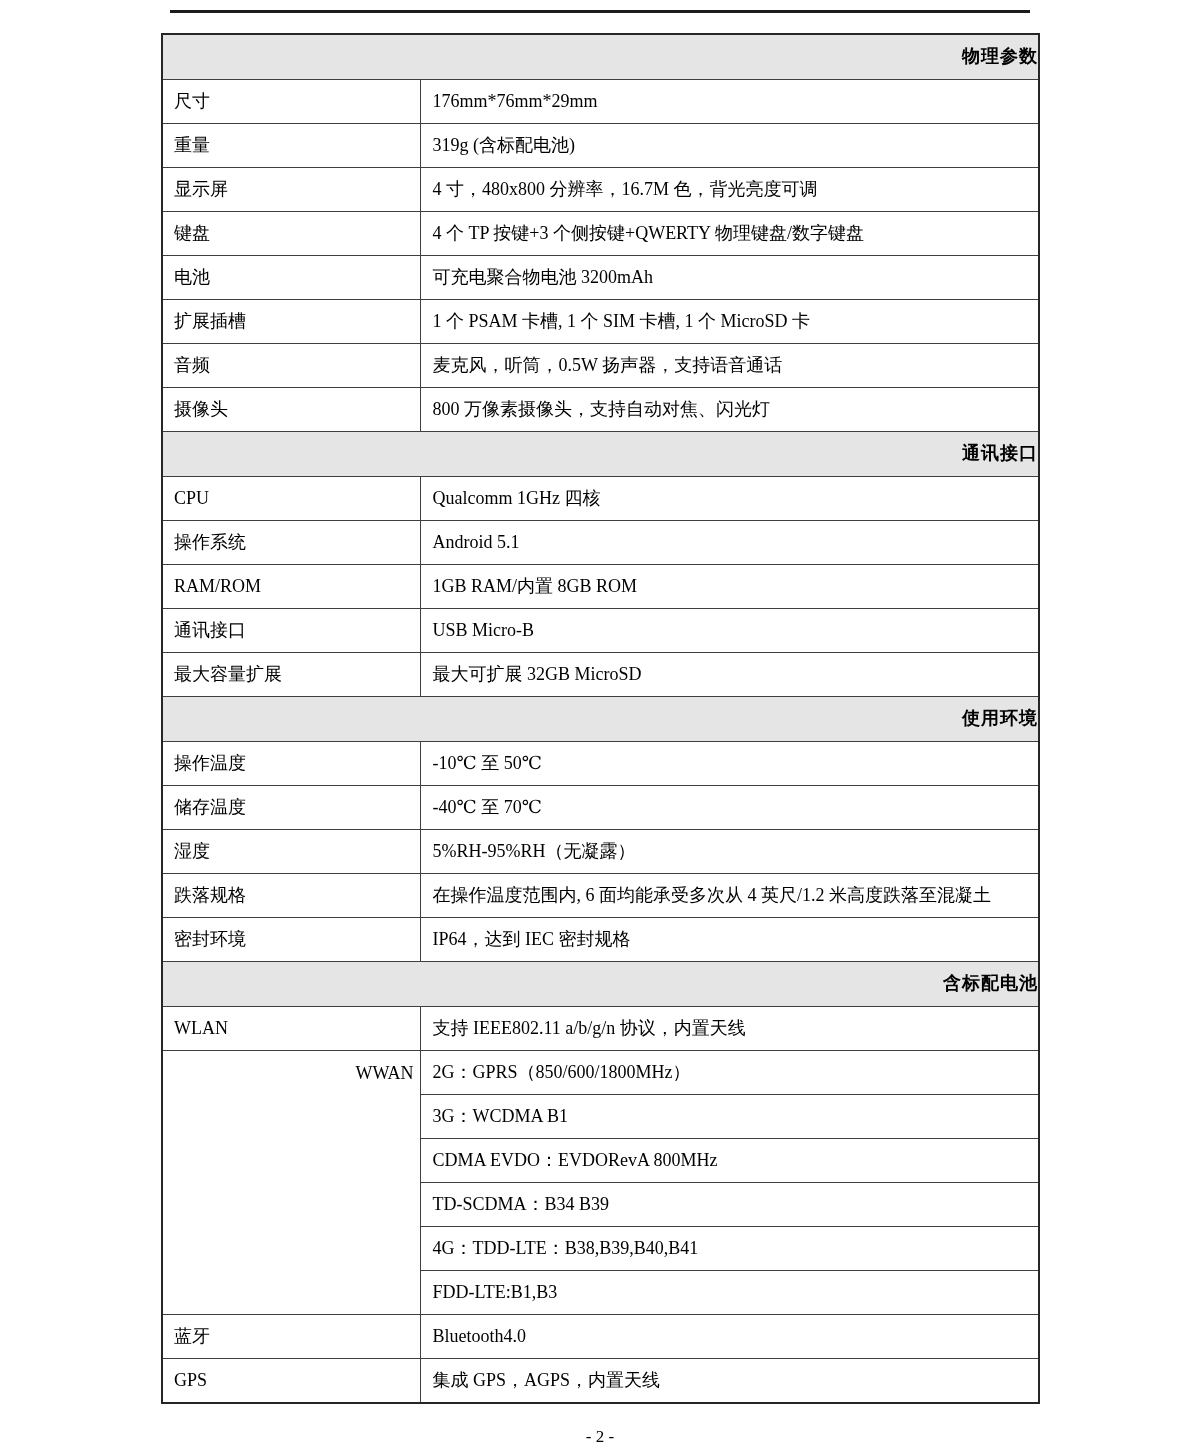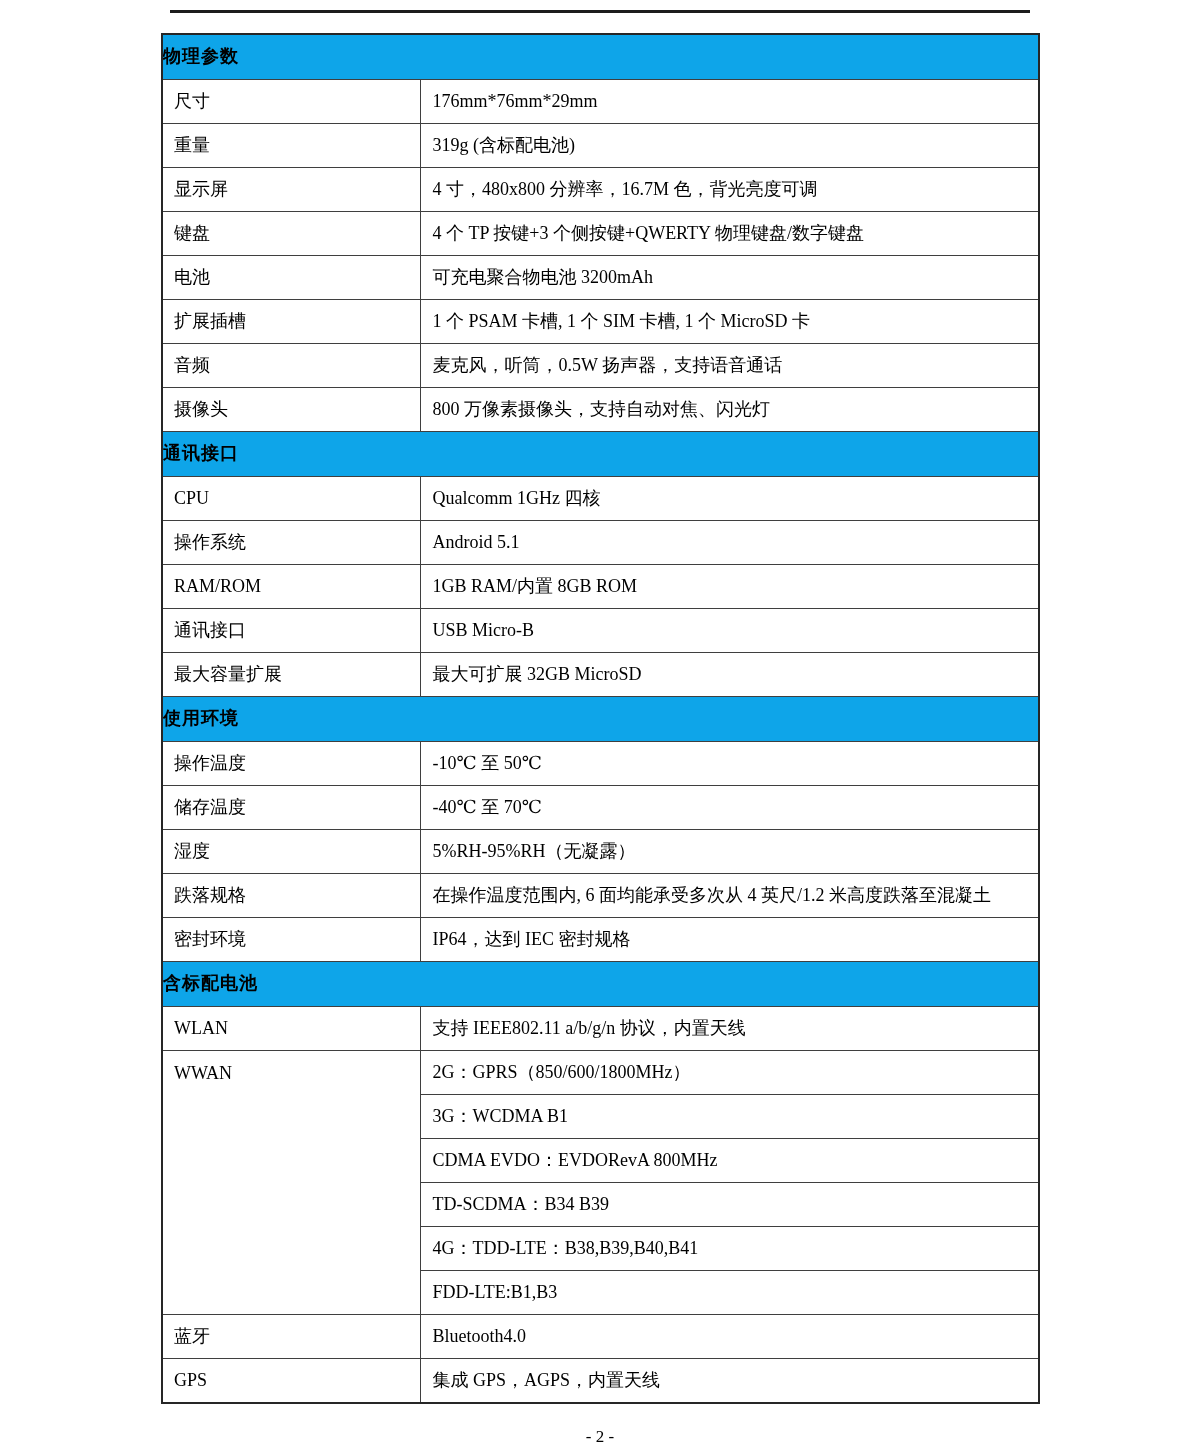--- a/index.html
+++ b/index.html
@@ -41,30 +41,31 @@
   }
   td.label-cell {
     height: 43px;
     vertical-align: middle;
     padding: 0 6px 0 11px;
     margin-top: 17px;
   }
   td.label-cell.merged {
     vertical-align: top;
     padding-top: 12px;
+    text-align: right;
   }
   td.value-cell {
     height: 43px;
     vertical-align: middle;
     padding: 0 18px 0 12px;
   }
   td.section-cell {
     height: 44px;
-    background: #0ea5e9;
-    text-align: left;
+    background: #e5e5e5;
+    text-align: right;
     vertical-align: middle;
     font-weight: bold;
     font-size: 21px;
     letter-spacing: 1px;
     border-top: 2.5px solid #262626;
     border-bottom: 2.5px solid #262626;
     padding: 0;
   }
   .footer {
     position: absolute;

